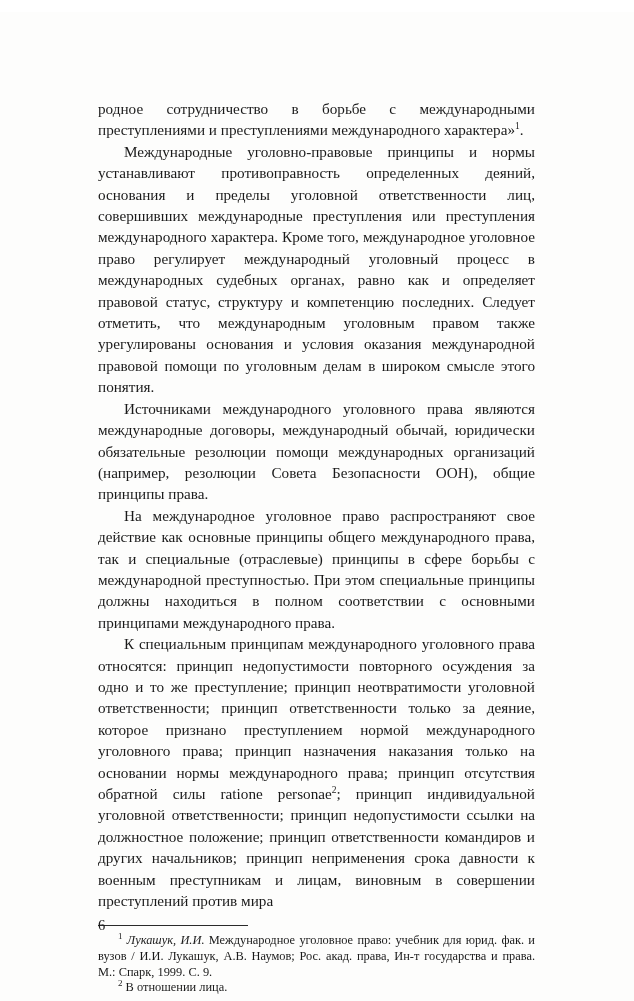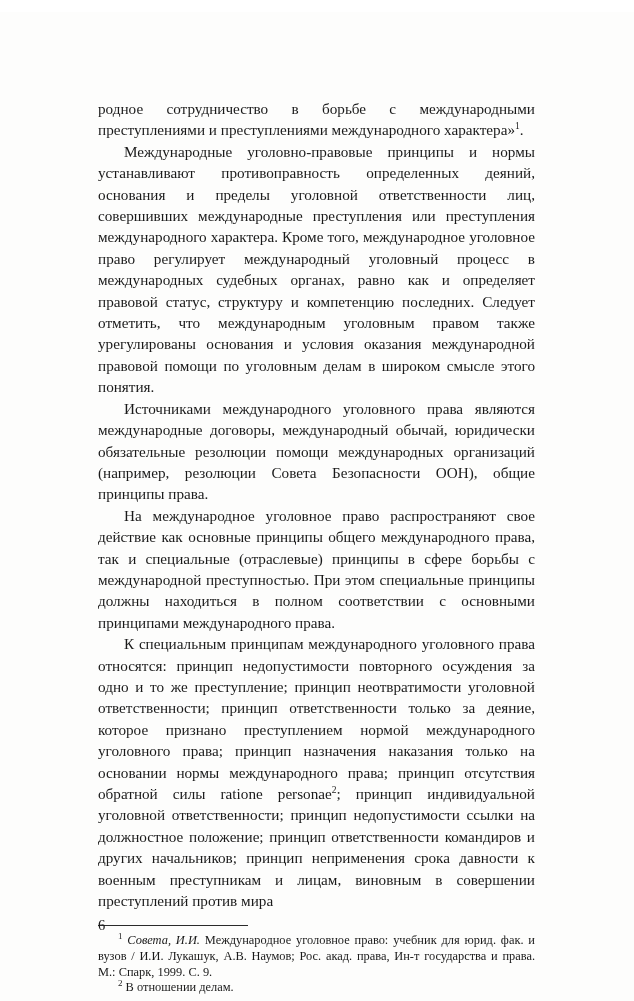--- a/index.html
+++ b/index.html
@@ -87,21 +87,21 @@
       <p class="first"><span>родное сотрудничество в борьбе с международными преступлениями и преступлениями международного характера»</span><sup>1</sup>.</p>
       <p>Международные уголовно-правовые принципы и нормы устанавливают противоправность определенных деяний, основания и пределы уголовной ответственности лиц, совершивших международные преступления или преступления международного характера. Кроме того, международное уголовное право регулирует международный уголовный процесс в международных судебных органах, равно как и определяет правовой статус, структуру и компетенцию последних. Следует отметить, что международным уголовным правом также урегулированы основания и условия оказания международной правовой помощи по уголовным делам в широком смысле этого понятия.</p>
       <p>Источниками международного уголовного права являются международные договоры, международный обычай, юридически обязательные резолюции помощи международных организаций (например, резолюции Совета Безопасности ООН), общие принципы права.</p>
       <p>На международное уголовное право распространяют свое действие как основные принципы общего международного права, так и специальные (отраслевые) принципы в сфере борьбы с международной преступностью. При этом специальные принципы должны находиться в полном соответствии с основными принципами международного права.</p>
       <p><span>К специальным принципам международного уголовного права относятся: принцип недопустимости повторного осуждения за одно и то же преступление; принцип неотвратимости уголовной ответственности; принцип ответственности только за деяние, которое признано преступлением нормой международного уголовного права; принцип назначения наказания только на основании нормы международного права; принцип отсутствия обратной силы ratione personae</span><sup>2</sup><span>; принцип индивидуальной уголовной ответственности; принцип недопустимости ссылки на должностное положение; принцип ответственности командиров и других начальников; принцип неприменения срока давности к военным преступникам и лицам, виновным в совершении преступлений против мира</span></p>
     </div>
 
     <div class="footnote-sep"></div>
 
     <div class="footnotes">
-      <p><span class="fn-marker">1</span> <span class="italic">Совета, И.И.</span><span> Международное уголовное право: учебник для юрид. фак. и вузов / И.И. Лукашук, А.В. Наумов; Рос. акад. права, Ин-т государства и права. М.: Спарк, 1999. С. 9.</span></p>
-      <p><span class="fn-marker">2</span> <span>В отношении делам.</span></p>
+      <p><span class="fn-marker">1</span> <span class="italic">Лукашук, И.И.</span><span> Международное уголовное право: учебник для юрид. фак. и вузов / И.И. Лукашук, А.В. Наумов; Рос. акад. права, Ин-т государства и права. М.: Спарк, 1999. С. 9.</span></p>
+      <p><span class="fn-marker">2</span> <span>В отношении лица.</span></p>
     </div>
 
   </div>
 
   <div class="page-number">6</div>
 
 </div>
 
 </body></html>

